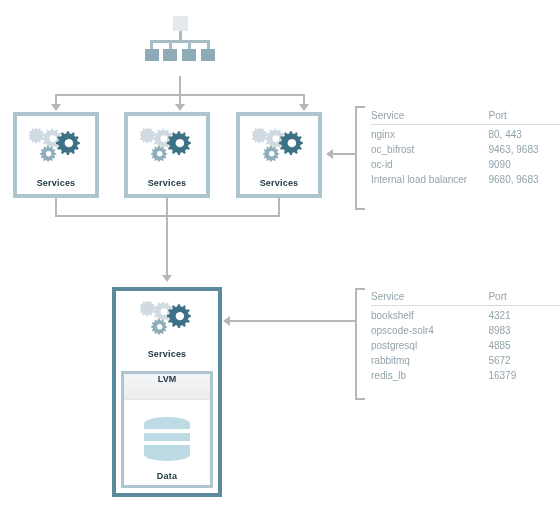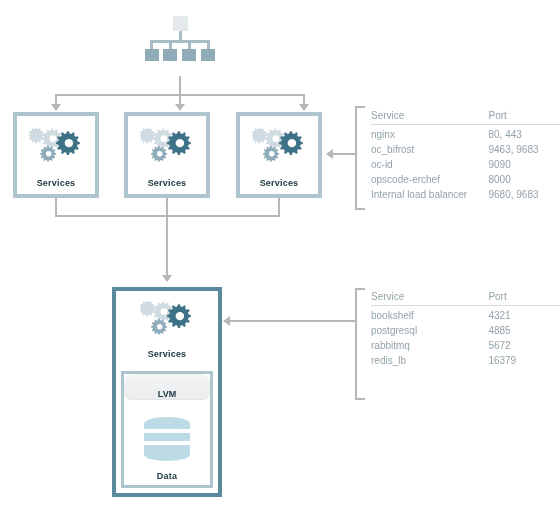--- a/index.html
+++ b/index.html
@@ -39,21 +39,21 @@
   .db-band{position:absolute;left:0;width:100%;height:13px;border-radius:50%;
            background:#bcdbe4;}
   .db-body{position:absolute;left:0;width:100%;background:#bcdbe4;}
 
   
   .lvm-panel{position:absolute;box-sizing:border-box;border:3px solid #aec4ce;
              background:#ffffff;display:flex;flex-direction:column;align-items:center;}
   .lvm-head{width:100%;box-sizing:border-box;
             background:linear-gradient(#f4f5f6,#ebeced);
             border-bottom:1px solid #e2e4e5;
-            display:flex;align-items:flex-end;justify-content:center;border-radius:8px;}
+            display:flex;align-items:flex-start;justify-content:center;}
   .lvm-head span{font-size:9px;font-weight:bold;color:#203b45;}
 
   
   .bracket{position:absolute;box-sizing:border-box;
            border-left:2px solid #b7b7b7;
            border-top:2px solid #b7b7b7;
            border-bottom:2px solid #b7b7b7;}
   .tbl{position:absolute;border-collapse:collapse;font-size:10px;color:#93a3ab;}
   .tbl th{font-weight:normal;text-align:left;padding:0 0 3px 0;
           border-bottom:1px solid #d5dadd;color:#93a3ab;}
@@ -212,24 +212,20 @@
       </tr>
       <tr>
         <td>oc_bifrost</td>
         <td>9463, 9683</td>
       </tr>
       <tr>
         <td>oc-id</td>
         <td>9090</td>
       </tr>
       <tr>
-        <td>opscode-erchef</td>
-        <td>8000</td>
-      </tr>
-      <tr>
         <td>Internal load balancer</td>
         <td>9680, 9683</td>
       </tr>
     </tbody>
   </table>
 
   <div class="line hline" style="left:230px;top:320px;width:125px;"></div>
   <div class="arrow-l" style="left:223px;top:316px;"></div>
 
   <div class="bracket" style="left:355px;top:288px;width:10px;height:112px;"></div>
@@ -239,20 +235,24 @@
         <th class="c-svc">Service</th>
         <th class="c-port">Port</th>
       </tr>
     </thead>
     <tbody>
       <tr>
         <td>bookshelf</td>
         <td>4321</td>
       </tr>
       <tr>
+        <td>opscode-solr4</td>
+        <td>8983</td>
+      </tr>
+      <tr>
         <td>postgresql</td>
         <td>4885</td>
       </tr>
       <tr>
         <td>rabbitmq</td>
         <td>5672</td>
       </tr>
       <tr>
         <td>redis_lb</td>
         <td>16379</td>

